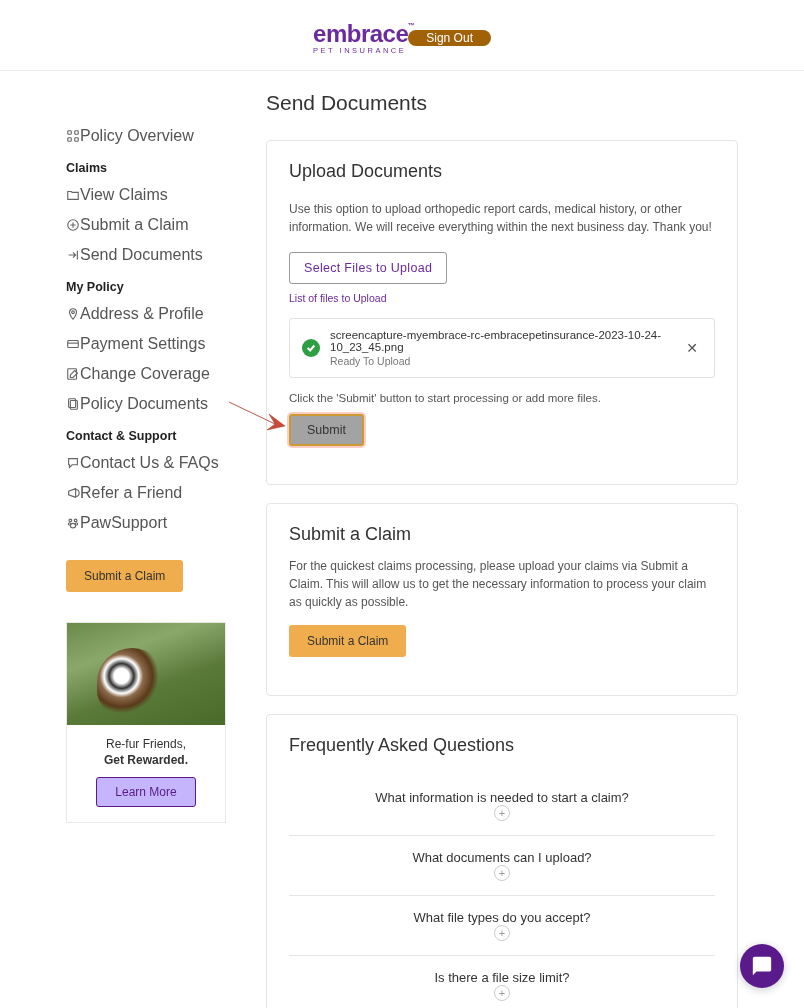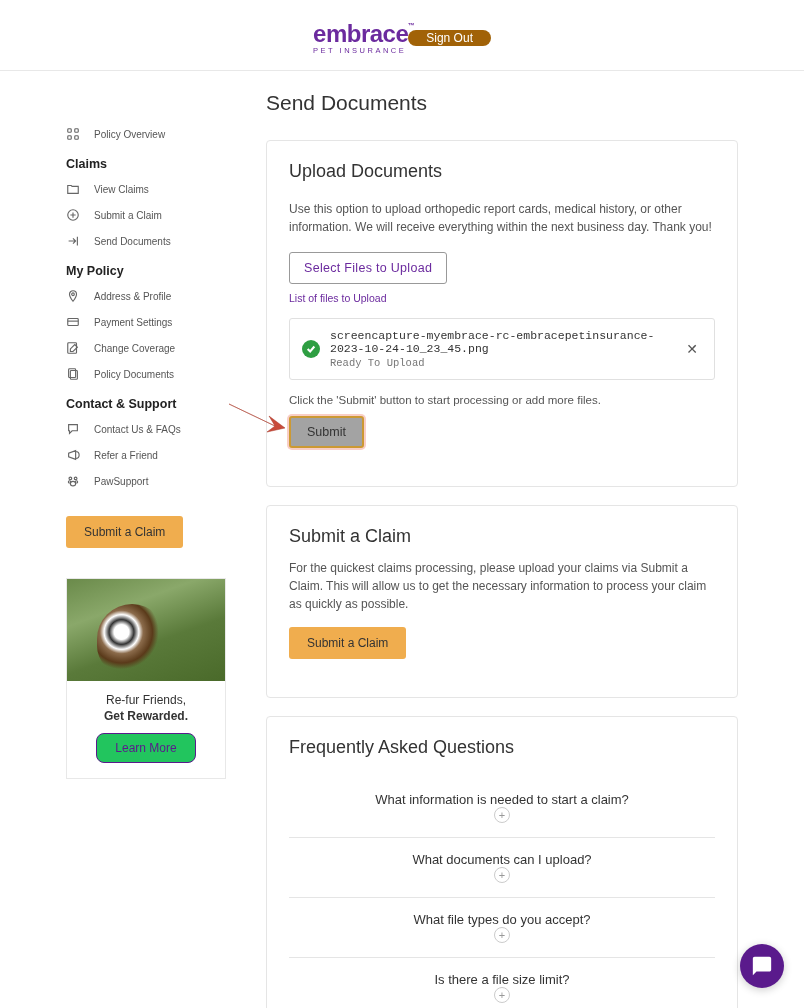--- a/index.html
+++ b/index.html
@@ -8,52 +8,52 @@
     .header { display: flex; justify-content: center; align-items: center; padding: 20px 66px 15px; border-bottom: 1px solid #e8e8e8; }
     .logo { display: flex; flex-direction: column; }
     .logo-main { color: #6b2a9e; font-size: 24px; font-weight: bold; letter-spacing: -0.5px; position: relative; }
     .logo-tm { font-size: 7px; position: absolute; top: 2px; right: -6px; color: #6b2a9e; }
     .logo-sub { color: #6b2a9e; font-size: 7.5px; letter-spacing: 2.5px; margin-top: -2px; }
     .sign-out-btn { background: #a16207; color: #fff; border: none; padding: 1px 18px; border-radius: 10px; font-size: 12px; cursor: pointer; }
     
     .container { display: flex; padding: 20px 66px 40px; gap: 40px; }
     
     .sidebar { width: 160px; flex-shrink: 0; padding-top: 30px; }
-    .sidebar-item { display: flex; align-items: center; gap: 14px; padding: 6px 0; color: #555; cursor: pointer; font-size: 10px; }
+    .sidebar-item { display: flex; align-items: center; gap: 0; padding: 6px 0; color: #555; cursor: pointer; font-size: 16px; }
     .sidebar-section-title { font-weight: bold; font-size: 12.5px; color: #222; padding: 10px 0 5px; }
     .sidebar-icon { width: 14px; height: 14px; display: inline-flex; align-items: center; justify-content: center; color: #666; }
     .sidebar-icon svg { width: 14px; height: 14px; stroke: currentColor; fill: none; stroke-width: 1.3; }
     
     .submit-claim-btn { background: #f0ad4e; color: #333; border: none; padding: 9px 18px; border-radius: 3px; font-size: 12px; cursor: pointer; margin-top: 22px; }
     
     .promo-card { margin-top: 30px; border: 1px solid #e8e8e8; }
     .promo-image { width: 100%; height: 102px; background: linear-gradient(160deg, #6a8a4a 0%, #8aa86a 30%, #5a7a3a 60%, #4a6a2a 100%); position: relative; overflow: hidden; }
     .promo-image::after { content: ''; position: absolute; left: 30px; top: 25px; width: 70px; height: 70px; background: radial-gradient(circle at 35% 40%, #fff 12%, #333 20%, #fff 28%, #8b6b4b 35%, #5a3a1a 50%, transparent 60%); border-radius: 50% 50% 40% 40%; }
     .promo-text-area { text-align: center; padding: 12px 10px 15px; }
     .promo-text1 { font-size: 12px; color: #333; }
     .promo-text2 { font-size: 12px; font-weight: bold; color: #333; margin-top: 2px; }
-    .learn-more-btn { border: 1.5px solid #5a1a8c; color: #5a1a8c; background: #22c55e; padding: 7px 18px; border-radius: 8px; font-size: 12px; cursor: pointer; margin-top: 10px; font-weight: 500; }
+    .learn-more-btn { border: 1.5px solid #5a1a8c; color: #5a1a8c; background: #c4b5fd; padding: 7px 18px; border-radius: 3px; font-size: 12px; cursor: pointer; margin-top: 10px; font-weight: 500; }
     
     .main-content { flex: 1; min-width: 0; }
     .page-title { font-size: 21px; color: #333; margin-bottom: 25px; font-weight: 500; }
     
     .card { border: 1px solid #e5e5e5; border-radius: 4px; padding: 20px 22px 38px; margin-bottom: 18px; }
     .card-title { font-size: 18px; color: #333; margin-bottom: 18px; font-weight: 500; }
     .card-subtitle { font-size: 18px; color: #333; margin-bottom: 12px; font-weight: 500; }
     .card-text { font-size: 12px; color: #555; line-height: 1.5; margin-bottom: 16px; }
     .card-text2 { font-size: 12px; color: #555; line-height: 1.5; margin-bottom: 14px; }
     .help-text { font-size: 11.5px; color: #555; margin-bottom: 10px; }
     
     .select-files-btn { border: 1px solid #999; color: #6b2a9e; background: #fff; padding: 8px 14px; border-radius: 3px; font-size: 12.5px; cursor: pointer; letter-spacing: 0.3px; }
     .file-link { color: #6b2a9e; font-size: 10.5px; margin-top: 8px; display: block; }
     
     .file-row { border: 1px solid #e0e0e0; border-radius: 3px; padding: 10px 12px; display: flex; align-items: center; gap: 10px; margin-top: 14px; margin-bottom: 14px; }
     .file-check { width: 18px; height: 18px; border-radius: 50%; background: #2e9e42; display: flex; align-items: center; justify-content: center; flex-shrink: 0; }
     .file-check svg { width: 10px; height: 10px; stroke: #fff; fill: none; stroke-width: 2.5; }
-    .file-info { flex: 1; font-family: Liberation Mono, monospace; }
+    .file-info { flex: 1; }
     .file-name { font-size: 11.5px; color: #333; }
     .file-status { font-size: 10.5px; color: #777; margin-top: 2px; }
     .file-remove { cursor: pointer; color: #555; font-size: 14px; padding: 0 4px; }
     
     .submit-btn-highlighted { background: #a3a3a3; color: #333; border: 2px solid #c93; padding: 7px 16px; border-radius: 3px; font-size: 12.5px; cursor: pointer; box-shadow: 0 0 0 2px rgba(236, 92, 65, 0.3); }
     .submit-claim-card-btn { background: #f0ad4e; color: #333; border: none; padding: 9px 18px; border-radius: 3px; font-size: 12px; cursor: pointer; }
     
     .arrow { position: absolute; left: -62px; top: -18px; pointer-events: none; }
     .arrow svg { width: 60px; height: 40px; }
     .submit-wrapper { position: relative; display: inline-block; }

